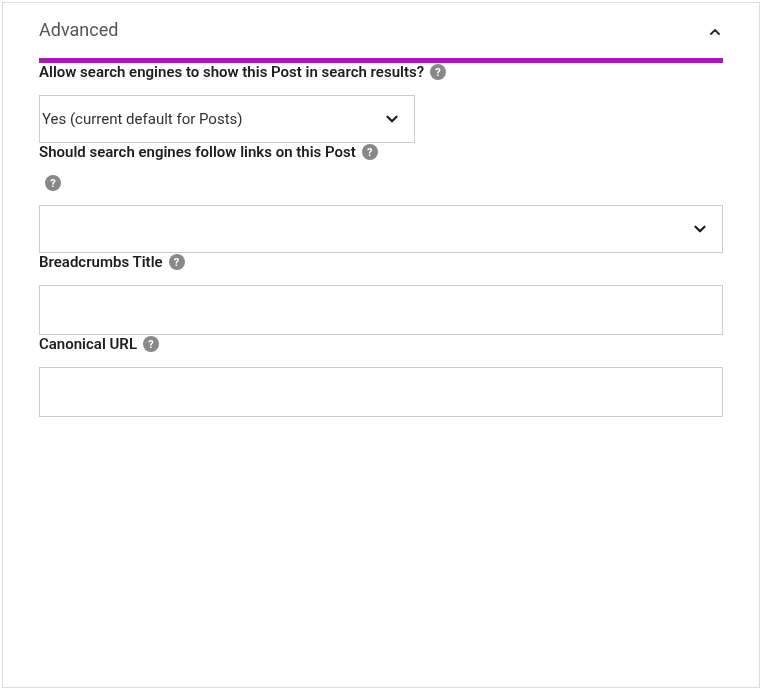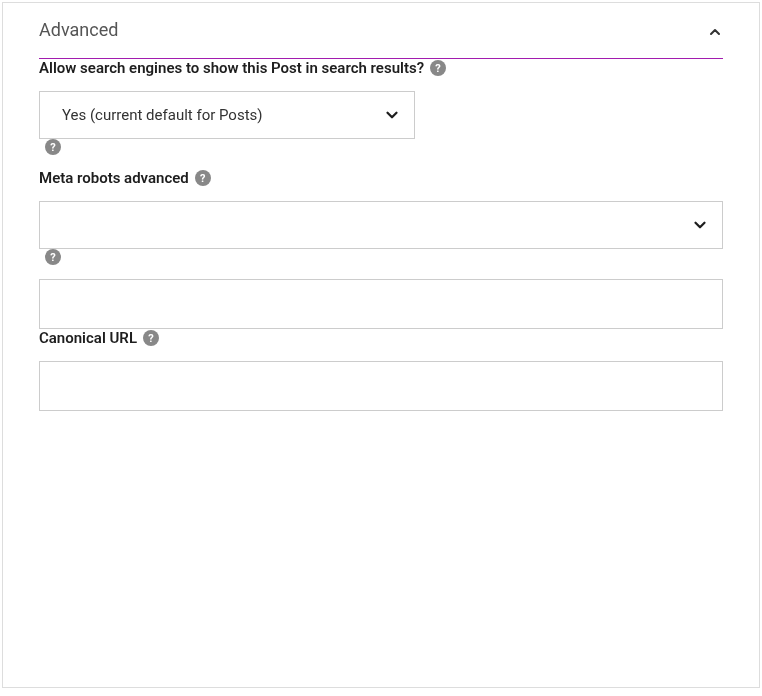--- a/index.html
+++ b/index.html
@@ -17,21 +17,21 @@
       border: 1px solid #ddd;
       margin: 2px;
       padding: 0 36px 30px 36px;
       height: 686px;
     }
     .panel-header {
       display: flex;
       justify-content: space-between;
       align-items: flex-end;
       padding: 16px 0 18px 0;
-      border-bottom: 1px solid #a21caf;
+      border-bottom: 5px solid #a21caf;
       cursor: pointer;
     }
     .panel-title {
       font-size: 18px;
       font-weight: 400;
       color: #555;
     }
     .field-group {
     }
     .field-label {
@@ -65,21 +65,21 @@
     }
     .select-full {
       width: 100%;
       display: block;
     }
     .select-box {
       width: 100%;
       height: 48px;
       border: 1px solid #ccc;
       background: #fff;
-      padding: 0 48px 0 22px;
+      padding: 0 48px 0 2px;
       font-size: 15px;
       color: #333;
       display: flex;
       align-items: center;
       cursor: pointer;
     }
     .select-chevron {
       position: absolute;
       right: 14px;
       top: 50%;
@@ -158,43 +158,44 @@
       <span class="select-chevron">
         <svg width="18" height="18" viewBox="0 0 24 24" fill="none" stroke="#1e1e1e" stroke-width="3" stroke-linecap="round" stroke-linejoin="round">
             <polyline points="6 9 12 15 18 9"></polyline>
           </svg>
       </span>
     </div>
   </div>
 
   <div class="field-group">
     <div class="field-label">
-      <span class="help-icon">?</span>
-    </div>
-  </div>
-
-  <div class="field-group">
-    <div class="field-label">
-      <span>Meta robots advanced</span>
+      <span>Should search engines follow links on this Post</span>
+      <span class="help-icon">?</span>
+    </div>
+  </div>
+
+  <div class="field-group">
+    <div class="field-label">
       <span class="help-icon">?</span>
     </div>
     <div class="select-wrap select-full">
       <div class="select-box">
         <span></span>
       </div>
       <span class="select-chevron">
         <svg width="18" height="18" viewBox="0 0 24 24" fill="none" stroke="#1e1e1e" stroke-width="3" stroke-linecap="round" stroke-linejoin="round">
             <polyline points="6 9 12 15 18 9"></polyline>
           </svg>
       </span>
     </div>
   </div>
 
   <div class="field-group">
     <div class="field-label">
+      <span>Breadcrumbs Title</span>
       <span class="help-icon">?</span>
     </div>
     <input type="text" class="text-input" value="" style="">
   </div>
 
   <div class="field-group">
     <div class="field-label">
       <span>Canonical URL</span>
       <span class="help-icon">?</span>
     </div>

